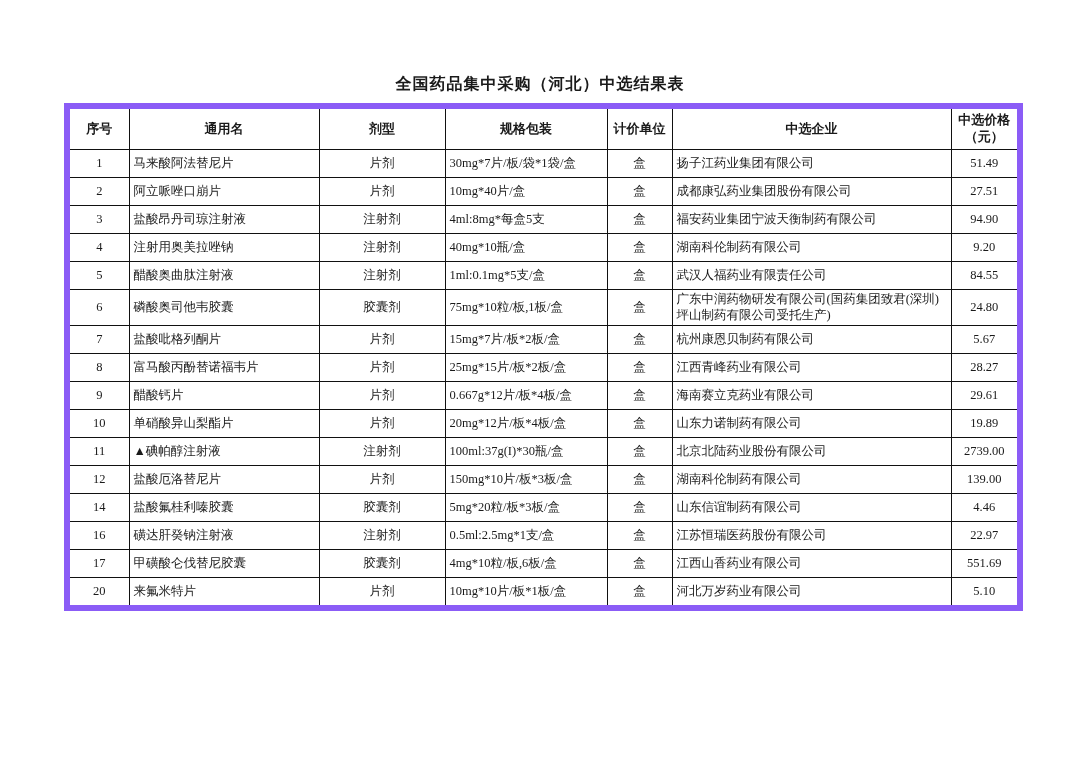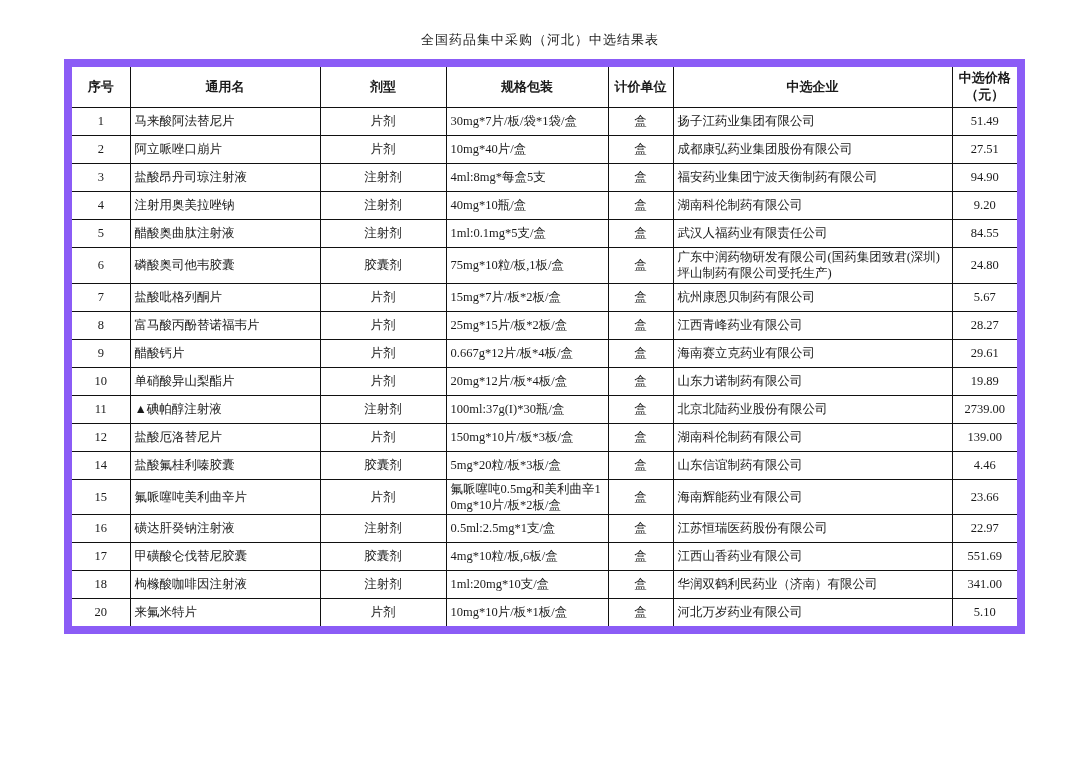--- a/index.html
+++ b/index.html
@@ -14,33 +14,33 @@
     color: #1a1a1a;
     overflow: hidden;
   }
   .page {
     width: 1080px;
     height: 763px;
     background: #ffffff;
     position: relative;
   }
   .doc-title {
-    padding-top: 30px;
+    padding-top: 74px;
     text-align: center;
-    font-size: 13px;
-    font-weight: normal;
+    font-size: 16px;
+    font-weight: bold;
     letter-spacing: 1px;
     line-height: 20px;
   }
   table.results {
     border-collapse: collapse;
     table-layout: fixed;
     margin: 9px 0 0 64px;
     width: 953px;
-    border: 8px solid #8b5cf6;
+    border: 6px solid #8b5cf6;
   }
   table.results th,
   table.results td {
     border: 1.4px solid #111111;
     font-size: 12.5px;
     line-height: 1.3;
     padding: 1px 4px;
     vertical-align: middle;
     word-break: break-all;
     overflow-wrap: anywhere;
@@ -214,56 +214,38 @@
         <tr>
       <td data-field="no">14</td>
       <td data-field="name">盐酸氟桂利嗪胶囊</td>
       <td data-field="form">胶囊剂</td>
       <td data-field="spec">5mg*20粒/板*3板/盒</td>
       <td data-field="unit">盒</td>
       <td data-field="company">山东信谊制药有限公司</td>
       <td data-field="price">4.46</td>
     </tr>
         <tr>
-      <td data-field="no">15</td>
-      <td data-field="name">氟哌噻吨美利曲辛片</td>
-      <td data-field="form">片剂</td>
-      <td data-field="spec">氟哌噻吨0.5mg和美利曲辛10mg*10片/板*2板/盒</td>
-      <td data-field="unit">盒</td>
-      <td data-field="company">海南辉能药业有限公司</td>
-      <td data-field="price">23.66</td>
-    </tr>
-        <tr>
       <td data-field="no">16</td>
       <td data-field="name">磺达肝癸钠注射液</td>
       <td data-field="form">注射剂</td>
       <td data-field="spec">0.5ml:2.5mg*1支/盒</td>
       <td data-field="unit">盒</td>
       <td data-field="company">江苏恒瑞医药股份有限公司</td>
       <td data-field="price">22.97</td>
     </tr>
         <tr>
       <td data-field="no">17</td>
       <td data-field="name">甲磺酸仑伐替尼胶囊</td>
       <td data-field="form">胶囊剂</td>
       <td data-field="spec">4mg*10粒/板,6板/盒</td>
       <td data-field="unit">盒</td>
       <td data-field="company">江西山香药业有限公司</td>
       <td data-field="price">551.69</td>
     </tr>
         <tr>
-      <td data-field="no">18</td>
-      <td data-field="name">枸橼酸咖啡因注射液</td>
-      <td data-field="form">注射剂</td>
-      <td data-field="spec">1ml:20mg*10支/盒</td>
-      <td data-field="unit">盒</td>
-      <td data-field="company">华润双鹤利民药业（济南）有限公司</td>
-      <td data-field="price">341.00</td>
-    </tr>
-        <tr>
       <td data-field="no">20</td>
       <td data-field="name">来氟米特片</td>
       <td data-field="form">片剂</td>
       <td data-field="spec">10mg*10片/板*1板/盒</td>
       <td data-field="unit">盒</td>
       <td data-field="company">河北万岁药业有限公司</td>
       <td data-field="price">5.10</td>
     </tr>
       </tbody>
   </table>

